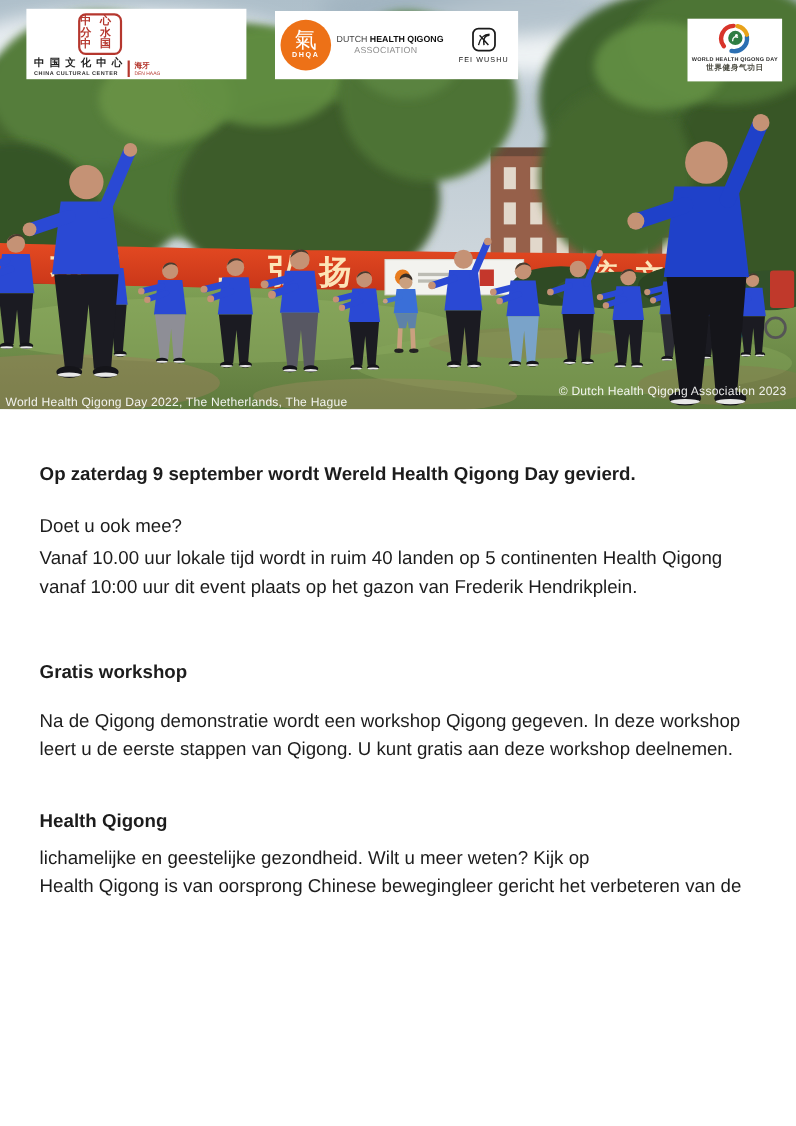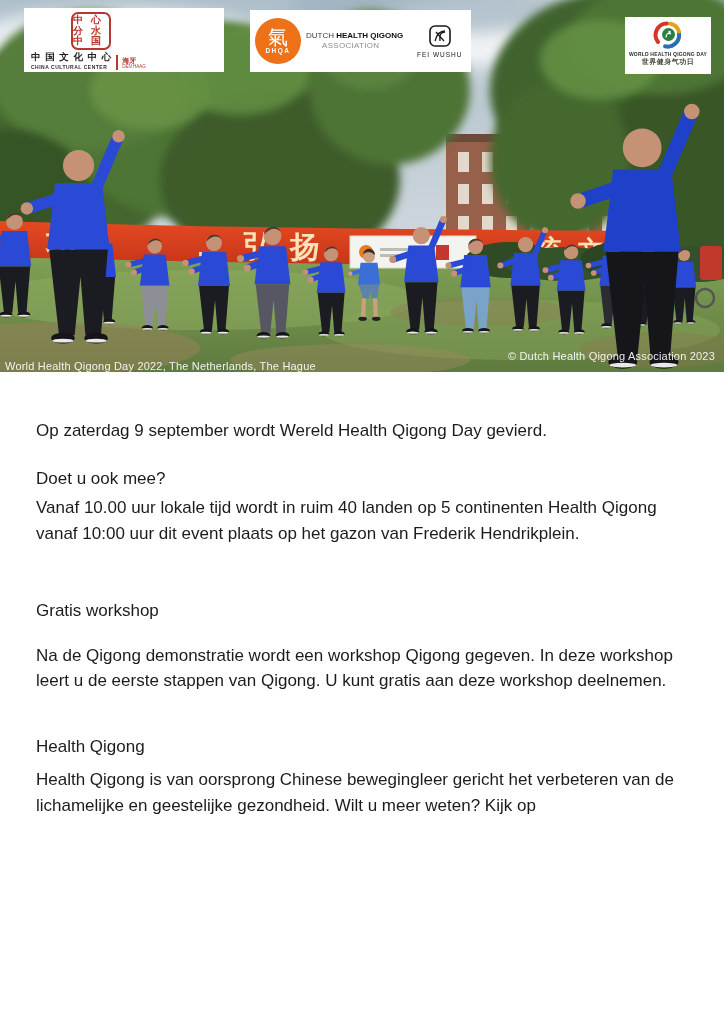--- a/index.html
+++ b/index.html
@@ -37,21 +37,21 @@
   .fei{display:flex;flex-direction:column;align-items:center;margin-left:2px;}
   .fei-label{font-size:6.5px;letter-spacing:1px;color:#151515;margin-top:3px;white-space:nowrap;}
   .whqd{left:625px;top:17px;width:86px;height:57px;display:flex;flex-direction:column;align-items:center;
         padding-top:3px;}
   .whqd-en{font-size:5px;font-weight:bold;color:#2e2e2e;letter-spacing:.2px;white-space:nowrap;margin-top:1px;}
   .whqd-cn{font-size:7px;color:#4a4a40;font-weight:bold;letter-spacing:.5px;white-space:nowrap;}
   
   .content{position:absolute;left:0;top:372px;width:724px;box-sizing:border-box;
            padding:0 28px 0 36px;font-size:17px;line-height:1.5;color:#1c1c1c;}
   .content .ln{white-space:nowrap;}
-  .h{font-weight:normal;}
+  .h{font-weight:bold;}
   .intro-h{margin-top:46px;}
   .question{margin-top:22px;}
   .p1{margin-top:4px;}
   .p2{margin-top:34px;}
   .workshop-h{margin-top:52px;}
   .p3{margin-top:19px;}
   .hq-h{margin-top:40px;}
   .p4{margin-top:8px;}
 </style>
 </head>
@@ -309,18 +309,18 @@
         <div class="ln">Vanaf 10.00 uur lokale tijd wordt in ruim 40 landen op 5 continenten Health Qigong</div>
         <div class="ln">vanaf 10:00 uur dit event plaats op het gazon van Frederik Hendrikplein.</div>
       </div>
     <div class="h workshop-h">Gratis workshop</div>
     <div class="p3">
         <div class="ln">Na de Qigong demonstratie wordt een workshop Qigong gegeven. In deze workshop</div>
         <div class="ln">leert u de eerste stappen van Qigong. U kunt gratis aan deze workshop deelnemen.</div>
       </div>
     <div class="h hq-h">Health Qigong</div>
     <div class="p4">
+        <div class="ln">lichamelijke en geestelijke gezondheid. Wilt u meer weten? Kijk op</div>
         <div class="ln">Health Qigong is van oorsprong Chinese bewegingleer gericht het verbeteren van de</div>
-        <div class="ln">lichamelijke en geestelijke gezondheid. Wilt u meer weten? Kijk op</div>
       </div>
   </div>
 
 </div>
 
 </body></html>

